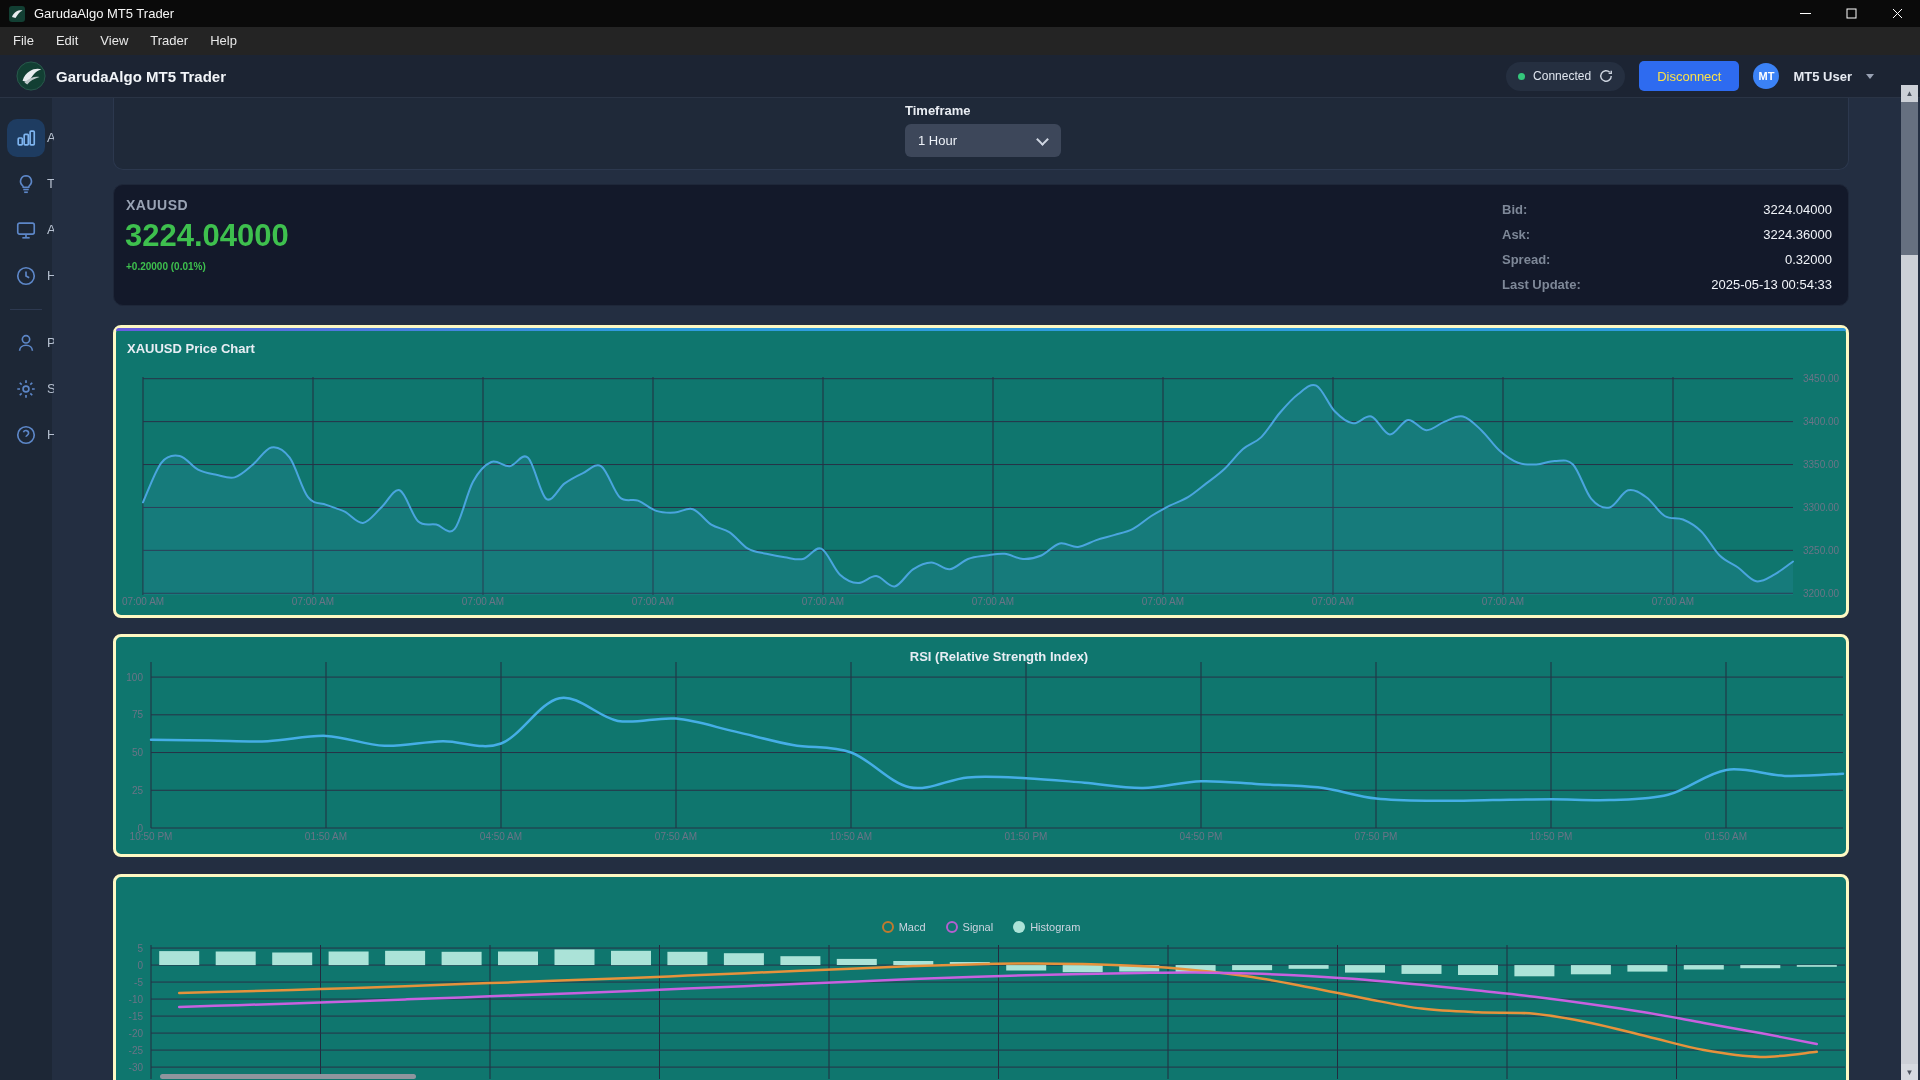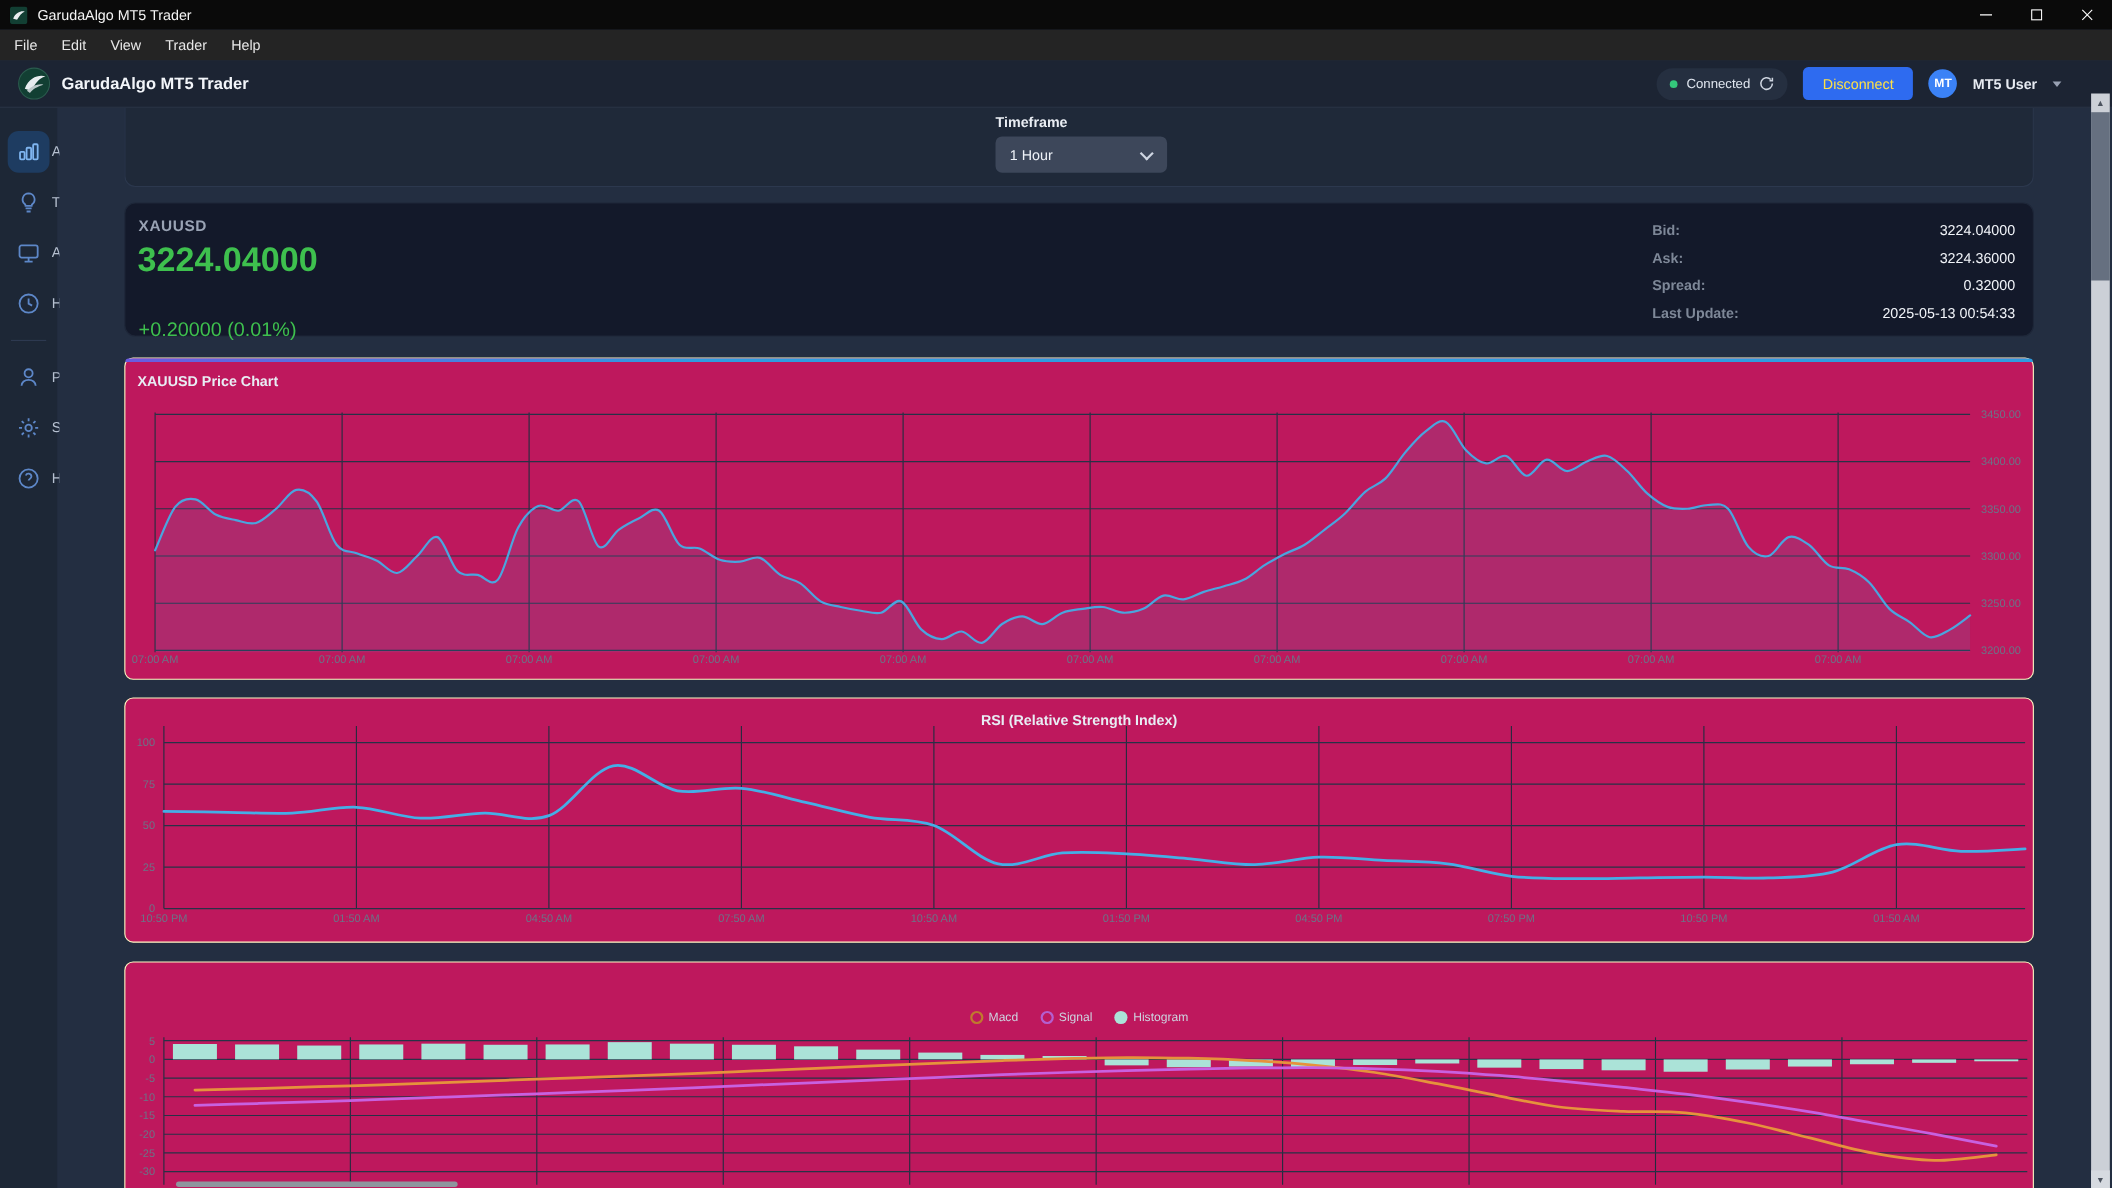--- a/index.html
+++ b/index.html
@@ -45,31 +45,31 @@
   .topcard{top:98px;height:72px;background:#1f2939;border:1px solid #2c384e;border-top:none;
            border-radius:0 0 10px 10px;}
   .tf-label{position:absolute;left:791px;top:5px;font-size:13px;font-weight:bold;color:#e9edf3;}
   .tf-select{position:absolute;left:791px;top:26px;width:156px;height:33px;background:#3d475a;
              border-radius:6px;color:#eef2f8;font-size:13px;line-height:33px;padding-left:13px;box-sizing:border-box;cursor:pointer;}
   .tf-chev{position:absolute;right:14px;top:11px;width:7px;height:7px;border-left:2px solid #cfd6e2;
            border-bottom:2px solid #cfd6e2;transform:rotate(-45deg);}
   .quote{top:184px;height:122px;background:#13192a;border-radius:10px;border:1px solid #1e2739;}
   .q-sym{position:absolute;left:12px;top:12px;font-size:14px;font-weight:bold;color:#99a3b4;letter-spacing:.5px;}
   .q-price{position:absolute;left:11px;top:33px;font-size:31px;font-weight:bold;}
-  .q-chg{position:absolute;left:12px;top:104px;font-size:18px;font-weight:normal;}
+  .q-chg{position:absolute;left:12px;top:76px;font-size:10px;font-weight:bold;}
   .q-rows{position:absolute;right:16px;top:12px;width:330px;}
   .q-row{display:flex;justify-content:space-between;height:25px;align-items:center;font-size:13px;}
   .q-row .lbl{color:#7e8898;font-weight:bold;}
   .q-row .val{color:#f1f4f9;}
-  .chartcard{background:#be185d;border-radius:8px;border:1px solid #fef9c3;}
+  .chartcard{background:#0f766e;border-radius:8px;border:3px solid #fef9c3;}
   .pricecard{top:325px;height:293px;}
   .pricecard::before{content:"";position:absolute;left:0;top:0;width:100%;height:3px;border-radius:8px 8px 0 0;
            background:linear-gradient(90deg,#6a5be0 0%,#2f9ce0 30%,#2f9ce0 100%);}
   .cc-title{position:absolute;left:11px;top:13px;font-size:13px;font-weight:bold;color:#e8edf4;}
-  .cc-title-c{position:absolute;left:0;top:12px;width:100%;text-align:center;font-size:13px;font-weight:bold;color:#e8edf4;}
+  .cc-title-c{position:absolute;left:18px;top:12px;width:100%;text-align:center;font-size:13px;font-weight:bold;color:#e8edf4;}
   .rsicard{top:634px;height:223px;}
   .macdcard{top:874px;height:240px;}
   .legend{position:absolute;left:0;top:44px;width:100%;display:flex;justify-content:center;gap:20px;align-items:center;}
   .lg-item{display:flex;align-items:center;font-size:11px;color:#cdd4e0;}
   .lg-dot{width:12px;height:12px;border-radius:50%;display:inline-block;margin-right:5px;box-sizing:border-box;}
   svg text{font-family:"Liberation Sans",sans-serif;}
   .chart-svg{position:absolute;left:14px;overflow:visible;}
   
   .vscroll{position:absolute;left:1901px;top:85px;width:17px;height:995px;background:#ccd0d7;z-index:9;}
   .varrow{height:16px;display:flex;align-items:center;justify-content:center;font-size:8px;color:#4c535f;}

